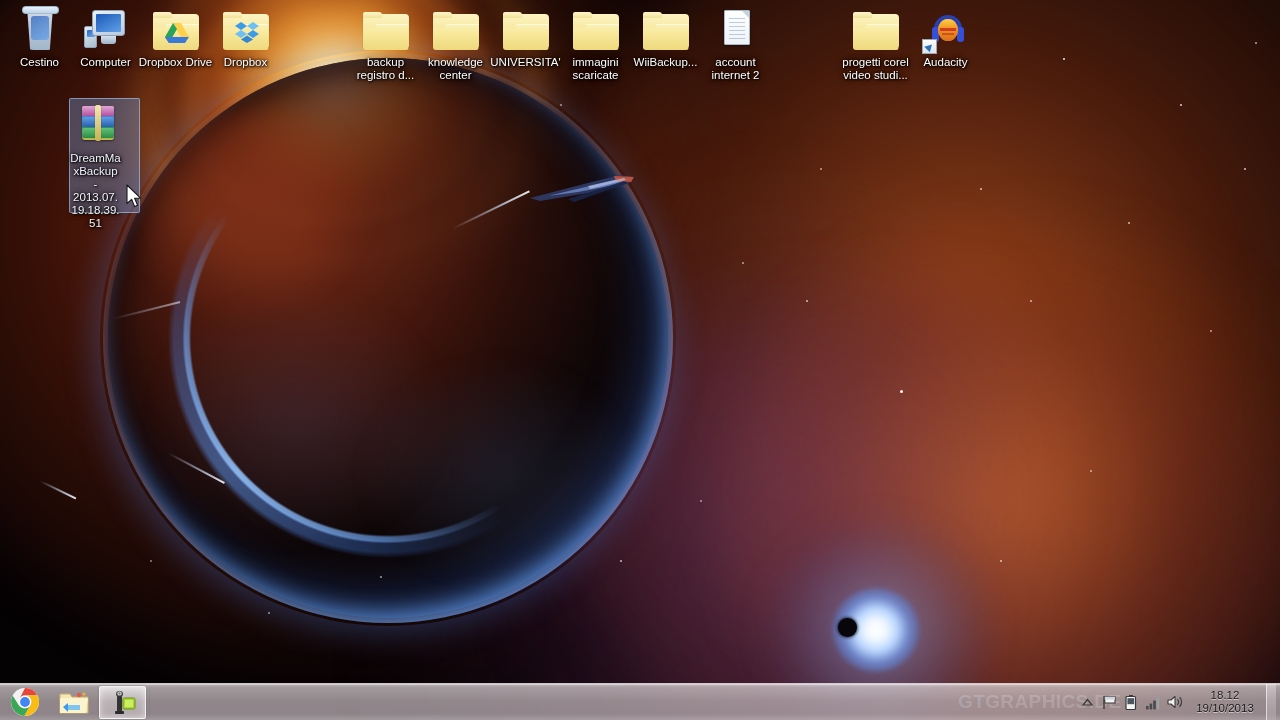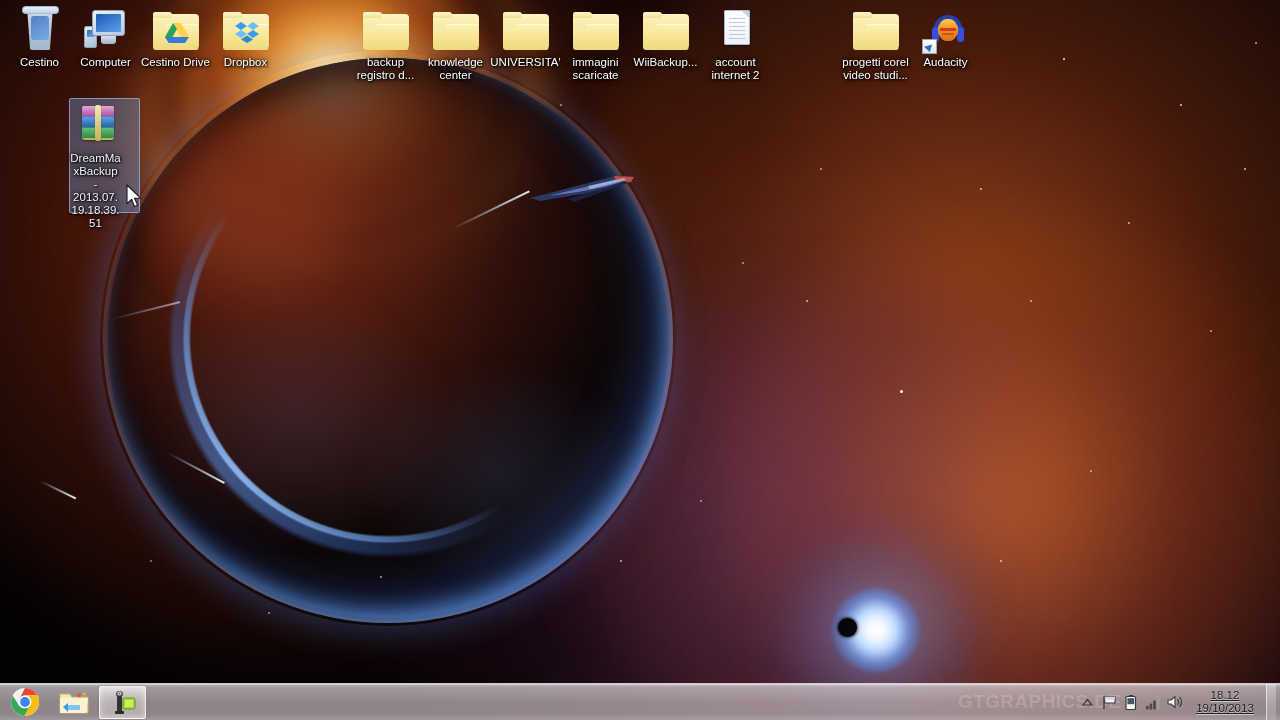--- a/index.html
+++ b/index.html
@@ -303,21 +303,20 @@
     margin-left:auto; display:flex; align-items:center; height:100%;
     padding-right:4px; gap:0px;
   }
   .tray-ico {
     width:22px; height:33px; display:flex; align-items:center; justify-content:center;
   }
   #clock {
     width:78px; text-align:center; line-height:13px;
     font-size:11.5px; color:#1a1a1a; padding:0 4px;
     text-shadow:0 1px 0 rgba(255,255,255,.55);
-    text-decoration:underline;
   }
   #show-desktop {
     width:10px; height:37px; margin-left:2px;
     background:linear-gradient(180deg, rgba(255,255,255,.35), rgba(200,190,194,.30));
     border-left:1px solid rgba(255,255,255,.6);
   }
   
   .chrome { width:30px; height:30px; position:relative; }
   
   .explorer { width:30px; height:26px; position:relative; }
@@ -414,21 +413,21 @@
             <div class="back"></div>
             <div class="tab"></div>
             <div class="front"></div>
           </div>
         <svg class="gdrive" viewBox="0 0 26 22">
           <path d="M9 1 L17 1 L25 15 L17 15 Z" fill="#ffd04a"></path>
           <path d="M9 1 L1 15 L5 21 L13 7 Z" fill="#2aa35a"></path>
           <path d="M1 15 L25 15 L21 21 L5 21 Z" fill="#3b79d8"></path>
         </svg>
       </div>
-      <div class="lbl">Cestino Drive</div>
+      <div class="lbl">Dropbox Drive</div>
     </div>
 
     <div class="icon" style="left:208px; top:6px;">
       <div class="glyph">
         <div class="folder">
             <div class="back"></div>
             <div class="tab"></div>
             <div class="front"></div>
           </div>
         <svg class="dbox" viewBox="0 0 24 24">

